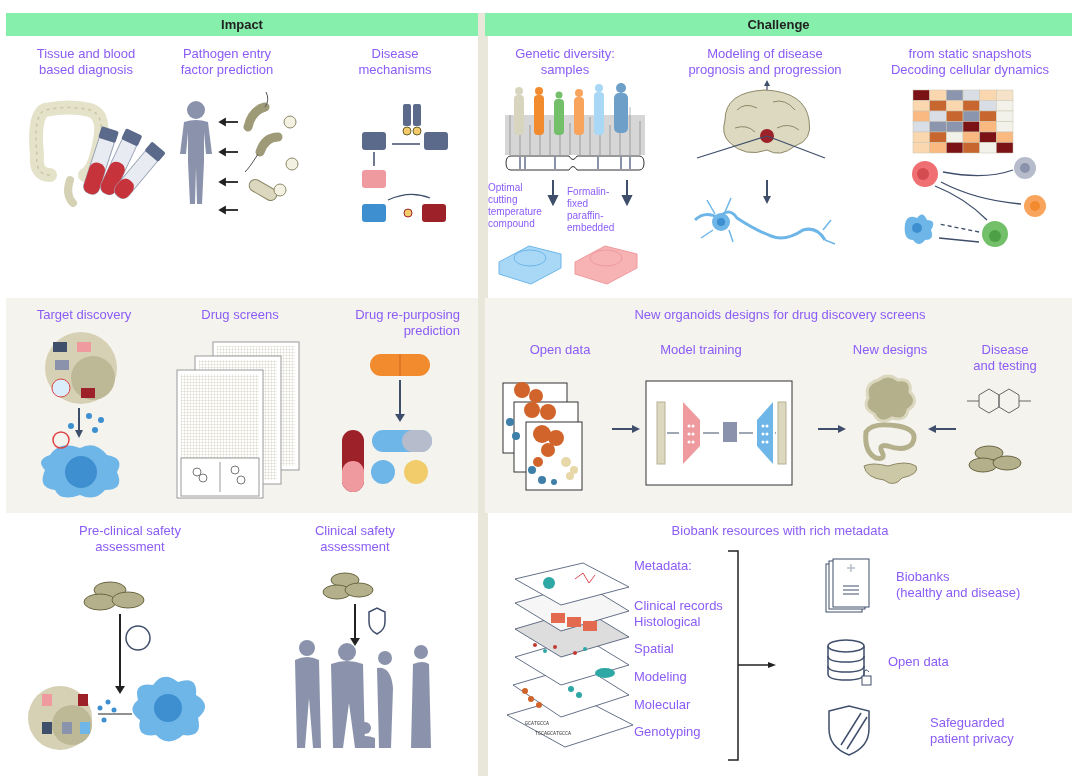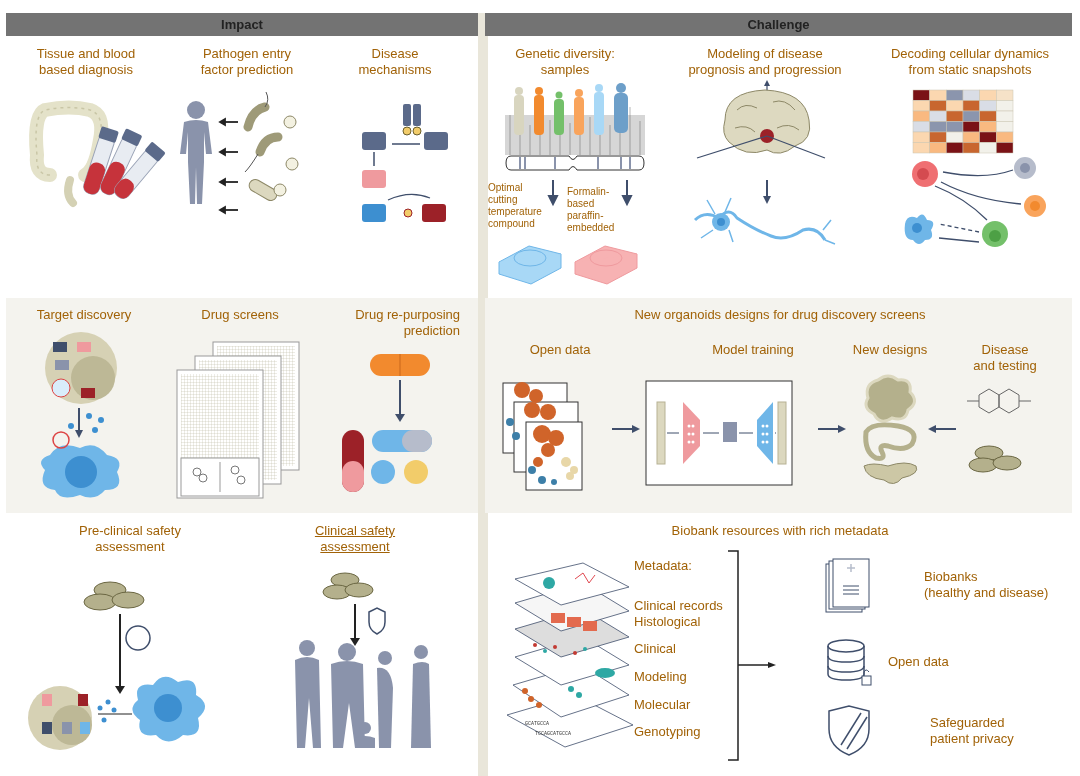--- a/index.html
+++ b/index.html
@@ -1,22 +1,22 @@
 <!DOCTYPE html>
 <html><head>
 <meta charset="utf-8">
 <style>
   html, body { margin:0; padding:0; background:#ffffff; }
   body { width:1080px; height:776px; position:relative; overflow:hidden;
          font-family:"Liberation Sans", sans-serif; color:#333; }
-  .hdr { position:absolute; top:13px; height:23px; background:#737373;
+  .hdr { position:absolute; top:13px; height:23px; background:#86efac;
          font-weight:bold; font-size:13px; color:#222; text-align:center; line-height:23px; }
   .divider { position:absolute; left:478px; top:13px; width:7px; height:763px; background:#e9e6da; }
   .band { position:absolute; background:#f4f3ee; }
-  .lbl { position:absolute; text-align:center; font-size:13px; line-height:16px; color:#a16207; }
+  .lbl { position:absolute; text-align:center; font-size:13px; line-height:16px; color:#8b5cf6; }
   .lbl.left { text-align:left; }
   .small { font-size:10px; line-height:12px; text-align:left; }
   svg { position:absolute; overflow:visible; }
 </style>
 </head>
 <body>
 
 <div class="hdr" style="left:6px;width:472px;">Impact</div>
 <div class="hdr" style="left:485px;width:587px;">Challenge</div>
 <div class="divider"></div>
@@ -43,21 +43,21 @@
     <rect x="96" y="68" width="16" height="34" rx="7" fill="#c6333b"></rect>
     <rect x="95" y="34" width="18" height="12" rx="2" fill="#5b6a8a"></rect>
   </g>
   <g transform="rotate(40 118 80)">
     <rect x="112" y="48" width="16" height="58" rx="7" fill="#e8ecf2" stroke="#9aa3b6"></rect>
     <rect x="112" y="86" width="16" height="20" rx="7" fill="#c6333b"></rect>
     <rect x="111" y="42" width="18" height="12" rx="2" fill="#5b6a8a"></rect>
   </g>
 </svg>
 
-<div class="lbl" style="left:182px;top:46px;width:130px;">
+<div class="lbl" style="left:162px;top:46px;width:130px;">
   <div>Pathogen entry</div>
   <div>factor prediction</div>
 </div>
 <svg style="left:170px;top:92px;" width="140" height="115" viewBox="0 0 140 115">
   <g fill="#8a93ab">
     <circle cx="26" cy="18" r="9"></circle>
     <path d="M14 30 Q26 26 38 30 L42 62 L36 62 L34 40 L34 70 L32 112 L27 112 L26 75 L25 112 L20 112 L18 70 L18 40 L16 62 L10 62 Z"></path>
   </g>
   <g stroke="#222" stroke-width="1.8" fill="#222">
     <line x1="52" y1="30" x2="68" y2="30"></line>
@@ -189,21 +189,21 @@
       <circle cx="72" cy="138" r="2.5"></circle>
       <circle cx="80" cy="132" r="2.5"></circle>
       <circle cx="86" cy="140" r="2.5"></circle>
       <circle cx="76" cy="150" r="2.5"></circle>
     </g>
   <line x1="70" y1="144" x2="104" y2="144" stroke="#222"></line>
   <path d="M110 130 Q105 112 125 115 Q135 100 150 112 Q170 105 168 125 Q185 135 170 148 Q175 168 155 165 Q140 178 128 165 Q108 168 112 150 Q98 140 110 130Z" fill="#6fb6e8"></path>
   <circle cx="140" cy="138" r="14" fill="#3d8fd0"></circle>
 </svg>
 
-<div class="lbl" style="left:290px;top:523px;width:130px;text-decoration:underline;">
+<div class="lbl" style="left:290px;top:523px;width:130px;">
   <div>Clinical safety</div>
   <div>assessment</div>
 </div>
 <svg style="left:285px;top:568px;" width="160" height="190" viewBox="0 0 160 190">
   <g fill="#b4b08c" stroke="#6b6743">
       <ellipse cx="60" cy="12" rx="14" ry="7"></ellipse>
       <ellipse cx="52" cy="24" rx="14" ry="7"></ellipse>
       <ellipse cx="74" cy="22" rx="14" ry="7"></ellipse>
     </g>
   <line x1="70" y1="36" x2="70" y2="74" stroke="#222" stroke-width="2"></line>
@@ -274,21 +274,21 @@
     </g>
 </svg>
 <div class="lbl small" style="left:488px;top:182px;width:70px;">
   <div>Optimal</div>
   <div>cutting</div>
   <div>temperature</div>
   <div>compound</div>
 </div>
 <div class="lbl small" style="left:567px;top:186px;width:60px;">
   <div>Formalin-</div>
-  <div>based</div>
+  <div>fixed</div>
   <div>paraffin-</div>
   <div>embedded</div>
 </div>
 <svg style="left:545px;top:178px;" width="90" height="30" viewBox="0 0 90 30">
   <g stroke="#3f4e6b" stroke-width="2" fill="#3f4e6b">
     <line x1="8" y1="2" x2="8" y2="20"></line>
       <polygon points="4,18 12,18 8,26"></polygon>
     <line x1="82" y1="2" x2="82" y2="20"></line>
       <polygon points="78,18 86,18 82,26"></polygon>
   </g>
@@ -318,22 +318,22 @@
   <line x1="82" y1="56" x2="140" y2="78" stroke="#3f4e6b" stroke-width="1.2"></line>
   <line x1="82" y1="100" x2="82" y2="120" stroke="#3f4e6b" stroke-width="2"></line>
   <polygon points="78,116 86,116 82,124" fill="#3f4e6b"></polygon>
   <path d="M10 140 Q20 130 34 138 Q44 126 52 138 Q70 150 86 156 Q100 162 118 150 Q132 146 140 160" stroke="#6fb6e8" stroke-width="3" fill="none"></path>
   <circle cx="36" cy="142" r="9" fill="#6fb6e8"></circle>
   <circle cx="36" cy="142" r="4" fill="#3d8fd0"></circle>
   <path d="M30 134 L22 120 M40 132 L46 118 M28 150 L16 158 M44 150 L48 162 M138 150 L146 140 M140 160 L150 164" stroke="#6fb6e8" stroke-width="1.5"></path>
 </svg>
 
 <div class="lbl" style="left:865px;top:46px;width:210px;">
+  <div>from static snapshots</div>
   <div>Decoding cellular dynamics</div>
-  <div>from static snapshots</div>
 </div>
 <svg id="heatmap" style="left:913px;top:90px;" width="100" height="63" viewBox="0 0 100 63">
     <rect x="0" y="0" width="16.666666666666668" height="10.5" fill="#7a1216" stroke="#c9c4b0" stroke-width="0.5"></rect>
     <rect x="16.666666666666668" y="0" width="16.666666666666668" height="10.5" fill="#fbd7b0" stroke="#c9c4b0" stroke-width="0.5"></rect>
     <rect x="33.333333333333336" y="0" width="16.666666666666668" height="10.5" fill="#8b95ad" stroke="#c9c4b0" stroke-width="0.5"></rect>
     <rect x="50" y="0" width="16.666666666666668" height="10.5" fill="#d9dde6" stroke="#c9c4b0" stroke-width="0.5"></rect>
     <rect x="66.66666666666667" y="0" width="16.666666666666668" height="10.5" fill="#fbd7b0" stroke="#c9c4b0" stroke-width="0.5"></rect>
     <rect x="83.33333333333334" y="0" width="16.666666666666668" height="10.5" fill="#f6e2c8" stroke="#c9c4b0" stroke-width="0.5"></rect>
     <rect x="0" y="10.5" width="16.666666666666668" height="10.5" fill="#fbd7b0" stroke="#c9c4b0" stroke-width="0.5"></rect>
     <rect x="16.666666666666668" y="10.5" width="16.666666666666668" height="10.5" fill="#c8662f" stroke="#c9c4b0" stroke-width="0.5"></rect>
@@ -381,21 +381,21 @@
     <path d="M118 12 Q90 22 48 14"></path>
     <path d="M46 24 Q80 42 126 46"></path>
     <path d="M40 28 Q70 40 92 62"></path>
     <path d="M84 74 L44 66" stroke-dasharray="4 3"></path>
     <path d="M44 80 L84 84"></path>
   </g>
 </svg>
 
 <div class="lbl" style="left:560px;top:307px;width:440px;">New organoids designs for drug discovery screens</div>
 <div class="lbl" style="left:505px;top:342px;width:110px;">Open data</div>
-<div class="lbl" style="left:688px;top:342px;width:130px;">Model training</div>
+<div class="lbl" style="left:636px;top:342px;width:130px;">Model training</div>
 <div class="lbl" style="left:835px;top:342px;width:110px;">New designs</div>
 <div class="lbl" style="left:955px;top:342px;width:100px;">
   <div>Disease</div>
   <div>and testing</div>
 </div>
 <svg style="left:502px;top:382px;" width="80" height="110" viewBox="0 0 80 110">
   <rect x="1" y="1" width="64" height="70" fill="#fff" stroke="#333"></rect>
   <rect x="12" y="20" width="64" height="70" fill="#fff" stroke="#333"></rect>
   <rect x="24" y="40" width="56" height="68" fill="#fff" stroke="#333"></rect>
   <g fill="#d0642a">
@@ -519,21 +519,21 @@
       <circle cx="74" cy="130" r="3"></circle>
     </g>
   <g font-size="5" fill="#333" font-family="Liberation Mono, monospace">
     <text x="20" y="160">GCATGCCA</text>
       <text x="30" y="170">TCCAGCATGCCA</text>
   </g>
 </svg>
 <div class="lbl left" style="left:634px;top:558px;">Metadata:</div>
 <div class="lbl left" style="left:634px;top:586px;margin-top:12px;">Clinical records</div>
 <div class="lbl left" style="left:634px;top:614px;">Histological</div>
-<div class="lbl left" style="left:634px;top:641px;">Clinical</div>
+<div class="lbl left" style="left:634px;top:641px;">Spatial</div>
 <div class="lbl left" style="left:634px;top:669px;">Modeling</div>
 <div class="lbl left" style="left:634px;top:697px;">Molecular</div>
 <div class="lbl left" style="left:634px;top:724px;">Genotyping</div>
 <svg style="left:728px;top:550px;" width="60" height="212" viewBox="0 0 60 212">
   <path d="M0 1 H10 V210 H0" fill="none" stroke="#222" stroke-width="1.5"></path>
   <line x1="10" y1="115" x2="42" y2="115" stroke="#222" stroke-width="1.5"></line>
   <polygon points="40,112 48,115 40,118" fill="#222"></polygon>
 </svg>
 
 <svg style="left:825px;top:558px;" width="46" height="56" viewBox="0 0 46 56">
@@ -543,21 +543,21 @@
       <rect x="8" y="1" width="36" height="48"></rect>
     </g>
   <line x1="26" y1="6" x2="26" y2="14" stroke="#b6bccb" stroke-width="1.5"></line>
     <line x1="22" y1="10" x2="30" y2="10" stroke="#b6bccb" stroke-width="1.5"></line>
   <g stroke="#3f4e6b">
       <line x1="18" y1="28" x2="34" y2="28"></line>
       <line x1="18" y1="32" x2="34" y2="32"></line>
       <line x1="18" y1="36" x2="34" y2="36"></line>
     </g>
 </svg>
-<div class="lbl left" style="left:924px;top:569px;">
+<div class="lbl left" style="left:896px;top:569px;">
   <div>Biobanks</div>
   <div>(healthy and disease)</div>
 </div>
 <svg style="left:826px;top:638px;" width="50" height="50" viewBox="0 0 50 50">
   <g fill="none" stroke="#3f4e6b" stroke-width="1.5">
     <ellipse cx="20" cy="8" rx="18" ry="6"></ellipse>
     <path d="M2 8 V36 Q2 42 20 42 Q38 42 38 36 V8"></path>
     <path d="M2 18 Q2 24 20 24 Q38 24 38 18"></path>
     <path d="M2 28 Q2 34 20 34 Q38 34 38 28"></path>
   </g>

